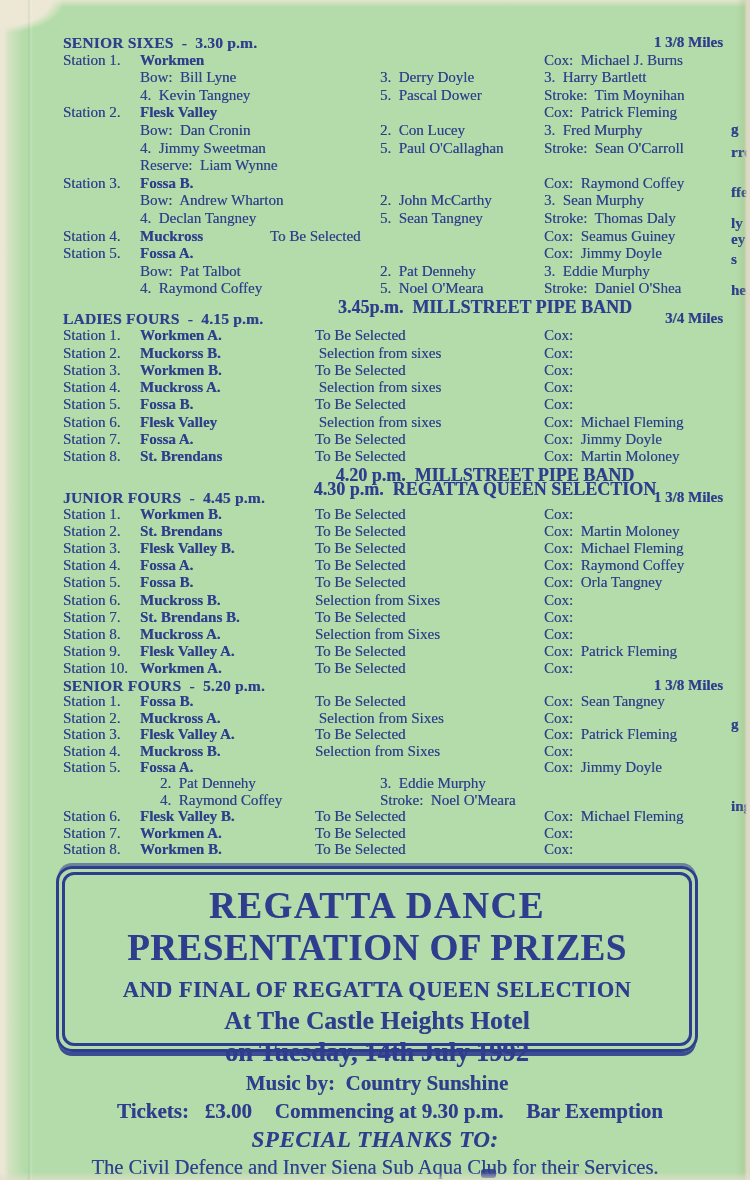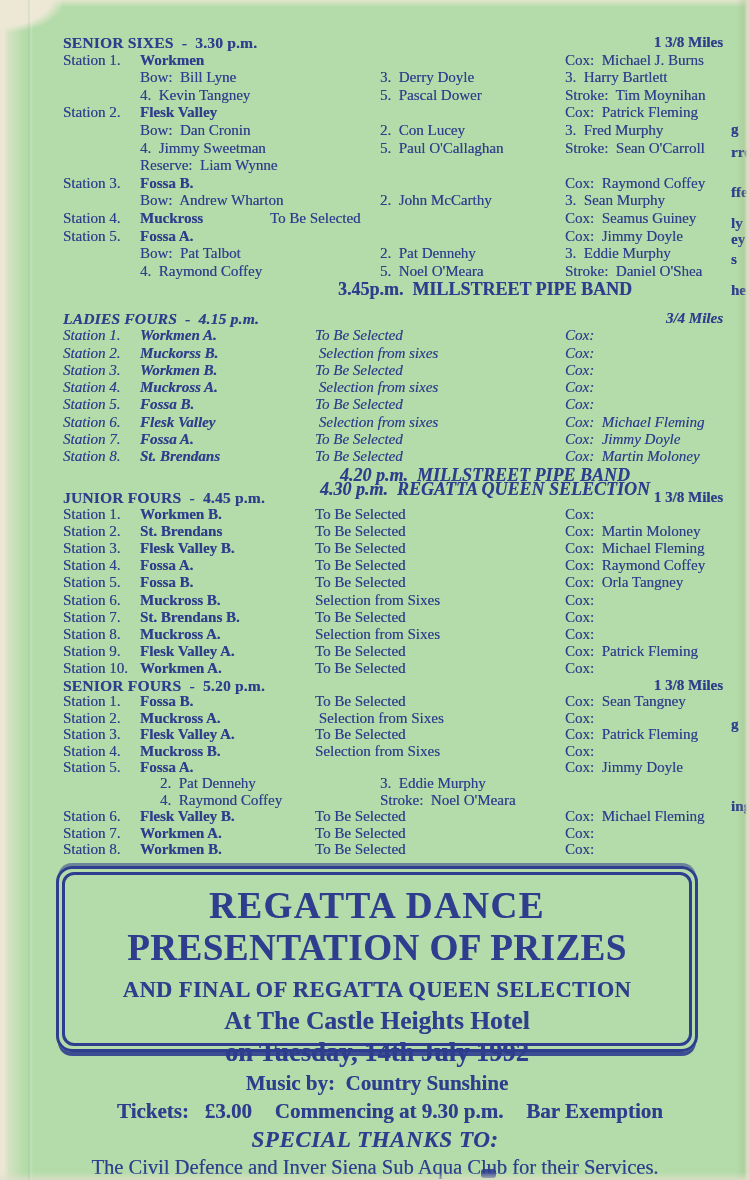--- a/index.html
+++ b/index.html
@@ -12,36 +12,36 @@
     position:relative;width:750px;height:1180px;overflow:hidden;
     background:var(--paper);
     font-family:"Liberation Serif","DejaVu Serif",serif;
     color:var(--ink);
     font-size:15px;
     text-shadow:0.3px 0.4px 0.5px rgba(43,53,130,0.55);
   }
   
   .section{position:absolute;left:0;right:0;}
   .sec-senior-sixes{top:34px;}   .sec-senior-sixes .row{height:17.6px;}
-  .sec-ladies-fours{top:310px;font-style:italic;}  .sec-ladies-fours .row{height:17.3px;}
+  .sec-ladies-fours{top:310px;}  .sec-ladies-fours .row{height:17.3px;}
   .sec-junior-fours{top:489px;font-family:Liberation Serif, serif;}  .sec-junior-fours .row{height:17.1px;}
   .sec-senior-fours{top:677px;}  .sec-senior-fours .row{height:16.4px;}
   .row{position:relative;}
   .row.inter-row{height:14.5px !important;}
   .cell{position:absolute;top:0;white-space:pre;line-height:1.1;}
   .c-title{left:63px;font-weight:bold;font-size:15.5px;letter-spacing:0.2px;}
   .c-miles{right:27px;font-weight:bold;}
   .c-st{left:63px;}
   .c-name{left:140px;font-weight:bold;}
   .c-det{left:140px;}
   .c-det2{left:160px;}
   .c-mid{left:380px;}
   .c-status{left:315px;}
   .c-status2{left:270px;}
-  .c-cox{left:565px;}
+  .c-cox{left:544px;}
   .c-inter{left:245px;width:480px;text-align:center;font-weight:bold;font-size:18px;}
   
   .dance-box{
     position:absolute;left:56px;top:866px;width:642px;height:186px;
     border:3px solid var(--ink);border-radius:16px;box-sizing:border-box;
     box-shadow:0 -5px 0 -2px rgba(47,61,142,.55), 0 6px 0 -2px rgba(47,61,142,.9);
   }
   .db-inner{position:absolute;inset:3px;border:3px solid var(--ink);border-radius:12px;}
   .db-content{
     position:absolute;inset:6px;display:flex;flex-direction:column;
@@ -127,20 +127,25 @@
           <span class="cell c-st">Station 3.</span>
           <span class="cell c-name">Fossa B.</span>
           <span class="cell c-cox">Cox:  Raymond Coffey</span>
         </div>
         <div class="row">
           <span class="cell c-det">Bow:  Andrew Wharton</span>
           <span class="cell c-mid">2.  John McCarthy</span>
           <span class="cell c-cox">3.  Sean Murphy</span>
         </div>
         <div class="row">
+          <span class="cell c-det">4.  Declan Tangney</span>
+          <span class="cell c-mid">5.  Sean Tangney</span>
+          <span class="cell c-cox">Stroke:  Thomas Daly</span>
+        </div>
+        <div class="row">
           <span class="cell c-st">Station 4.</span>
           <span class="cell c-name">Muckross</span>
           <span class="cell c-status2">To Be Selected</span>
           <span class="cell c-cox">Cox:  Seamus Guiney</span>
         </div>
         <div class="row">
           <span class="cell c-st">Station 5.</span>
           <span class="cell c-name">Fossa A.</span>
           <span class="cell c-cox">Cox:  Jimmy Doyle</span>
         </div>

